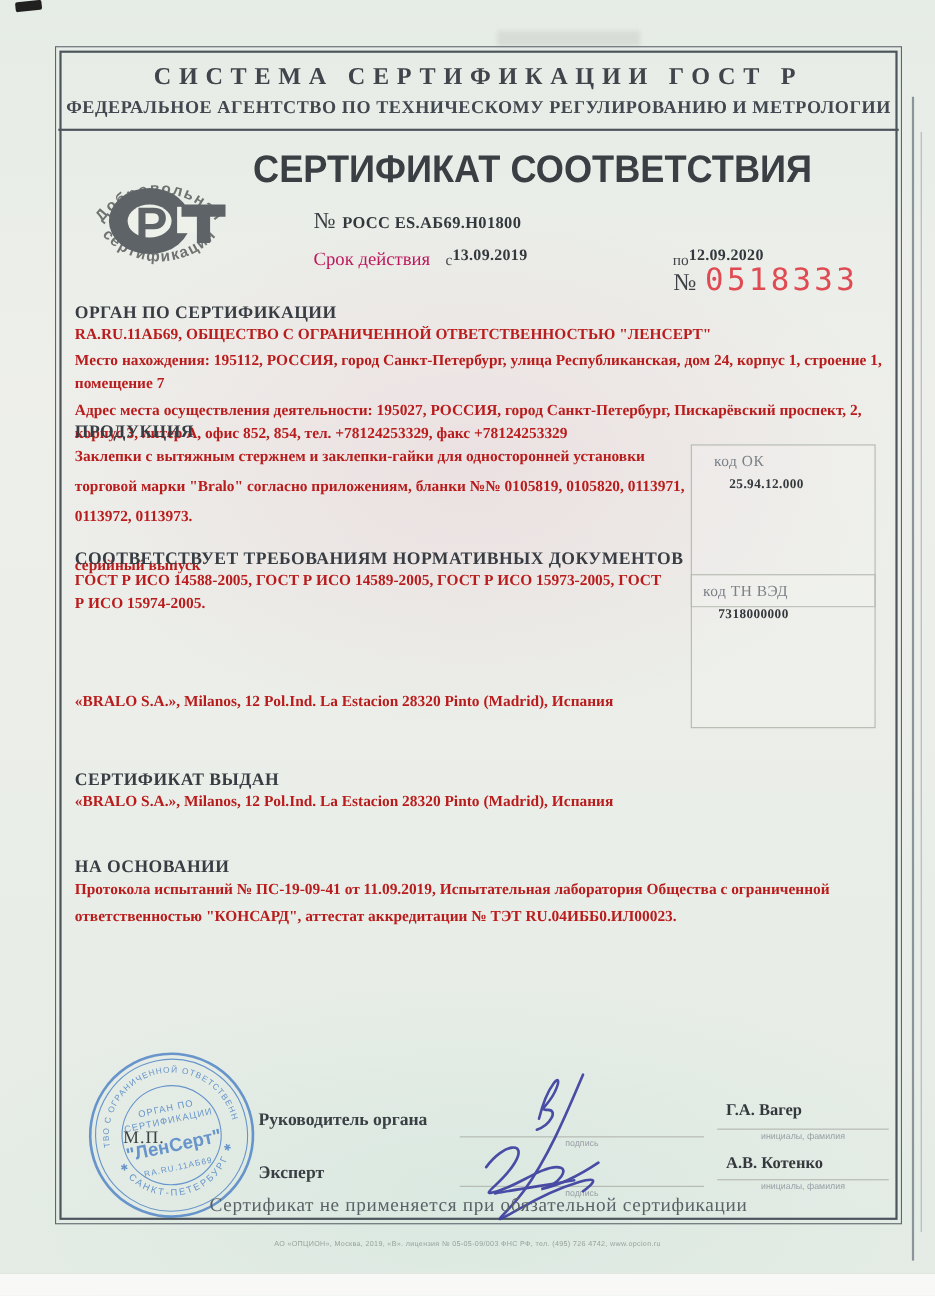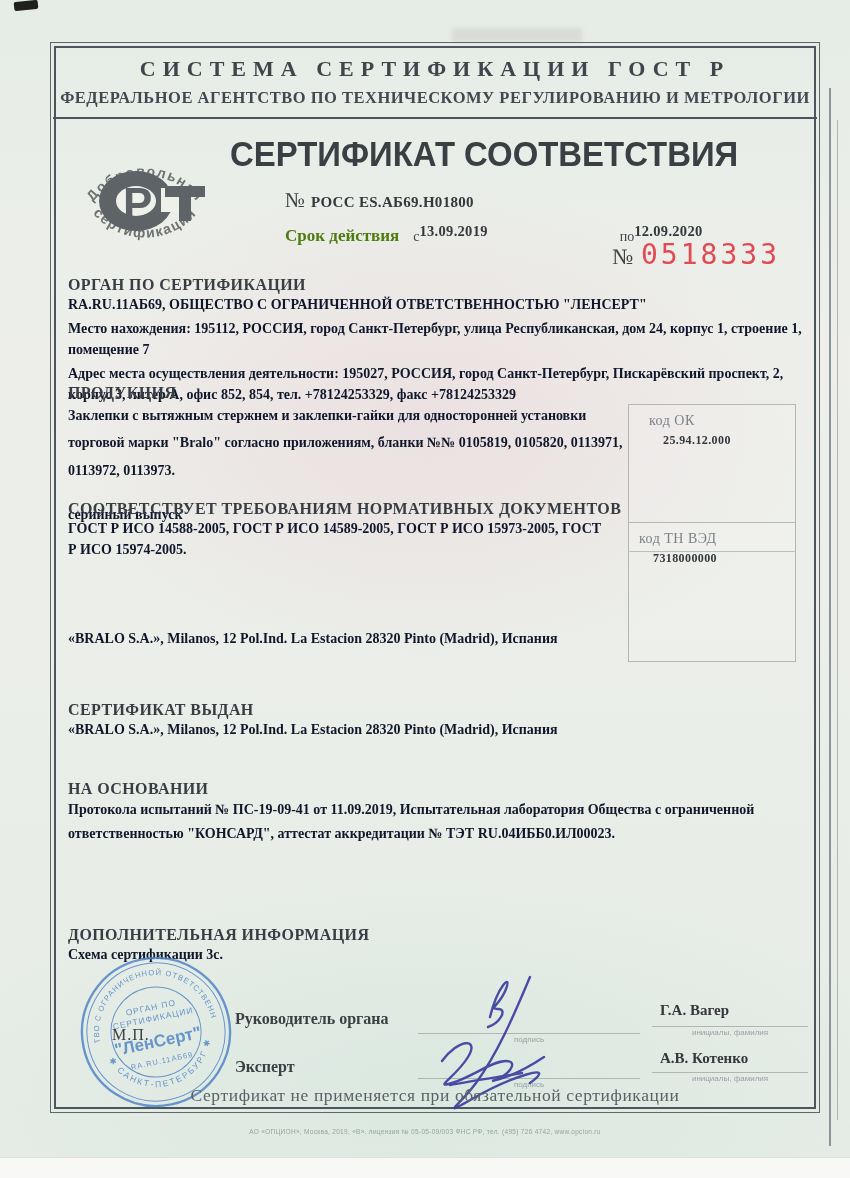--- a/index.html
+++ b/index.html
@@ -49,33 +49,33 @@
     left:230px;top:134px;width:560px;
     font-family:"Liberation Sans","DejaVu Sans",sans-serif;
     font-size:35px;font-weight:700;color:#3a3f44;
     transform:scaleX(.94);transform-origin:left;
     letter-spacing:0px;white-space:nowrap;
   }
   .no-sign{font-size:21px;font-weight:400;color:#3a3f44;}
   .cert-no-row{left:285px;top:188px;font-size:15px;}
   .cert-no-row .val{font-weight:700;margin-left:6px;letter-spacing:.3px;}
   .validity-row{left:285px;top:226px;font-size:17px;white-space:nowrap;}
-  .validity-row .lbl{font-weight:700;color:#4d7c0f;}
+  .validity-row .lbl{font-weight:400;color:#be185d;}
   .validity-row .pre{font-size:14px;margin-left:14px;color:#41464c;}
   .validity-row .date{font-weight:700;font-size:14.5px;position:relative;top:-5px;letter-spacing:.3px;}
   .validity-row .gap{display:inline-block;width:118px;}
   .blank-no{left:612px;top:238px;white-space:nowrap;}
   .blank-no .sign{font-size:22px;color:#3d4246;}
   .blank-no .digits{
     font-family:"DejaVu Sans Mono","Liberation Mono",monospace;
     font-size:28px;letter-spacing:3px;color:#e04a52;margin-left:8px;
   }
 
   .sec-heading{font-size:16px;font-weight:700;letter-spacing:.4px;color:#383d43;}
-  .sec-body{font-size:14px;font-weight:700;color:#0f172a;line-height:1.5;}
+  .sec-body{font-size:14px;font-weight:700;color:#b91c1c;line-height:1.5;}
   .body-loose{line-height:1.95;}
 
   .code-box{
     width:168px;height:148px;box-sizing:border-box;
     border:1px solid #b3b8b0;background:rgba(255,255,255,.12);
     padding:8px 10px;
   }
   .code-box .code-label{font-size:14px;color:#7b8187;letter-spacing:.5px;}
   .code-box .code-value{font-size:12px;font-weight:700;margin-top:4px;margin-left:14px;letter-spacing:.4px;}
 
@@ -182,24 +182,20 @@
   <div class="abs" style="left:68px;top:701px;width:742px;">
     <div class="sec-heading">СЕРТИФИКАТ ВЫДАН</div>
     <div class="sec-body">«BRALO S.A.», Milanos, 12 Pol.Ind. La Estacion 28320 Pinto (Madrid), Испания</div>
   </div>
 
   <div class="abs" style="left:68px;top:780px;width:748px;">
     <div class="sec-heading">НА ОСНОВАНИИ</div>
     <div class="sec-body" style="width:744px;line-height:1.7;">Протокола испытаний № ПС-19-09-41 от 11.09.2019, Испытательная лаборатория Общества с ограниченной ответственностью "КОНСАРД", аттестат аккредитации № ТЭТ RU.04ИББ0.ИЛ00023.</div>
   </div>
 
-  <div class="abs" style="left:68px;top:926px;width:742px;">
-    <div class="sec-heading">ДОПОЛНИТЕЛЬНАЯ ИНФОРМАЦИЯ</div>
-    <div class="sec-body">Схема сертификации 3с.</div>
-  </div>
 
   <svg class="abs" style="left:72px;top:948px;opacity:.82;transform:rotate(-12deg);" width="168" height="168" viewBox="0 0 168 168">
     <g fill="none" stroke="#4d82c5">
       <circle cx="84" cy="84" r="74" stroke-width="2.4"></circle>
       <circle cx="84" cy="84" r="69" stroke-width="1"></circle>
       <circle cx="84" cy="84" r="45" stroke-width="1"></circle>
     </g>
     <defs>
       <path id="stampTop" d="M 27,84 A 57,57 0 1 1 141,84"></path>
       <path id="stampBot" d="M 29,84 A 55,55 0 0 0 139,84"></path>

